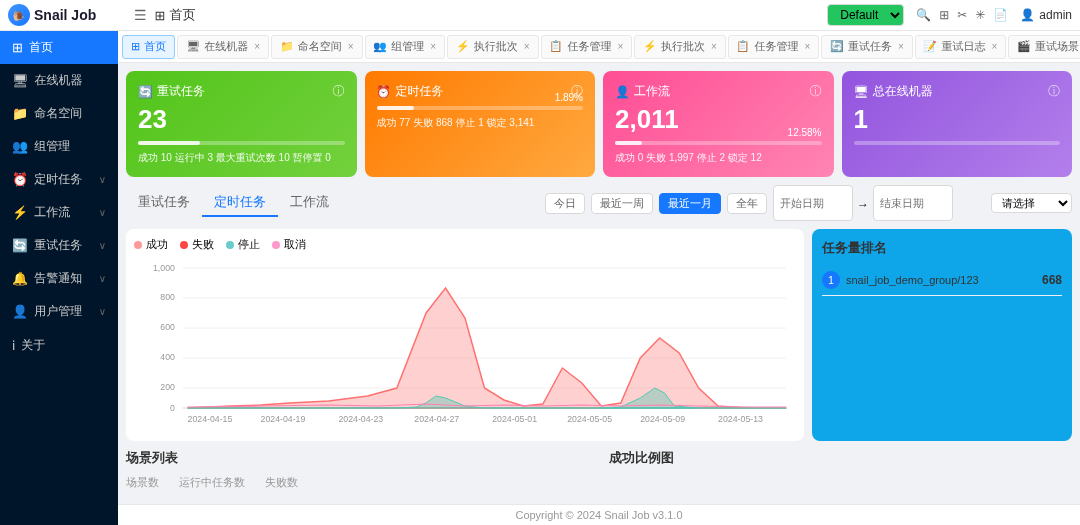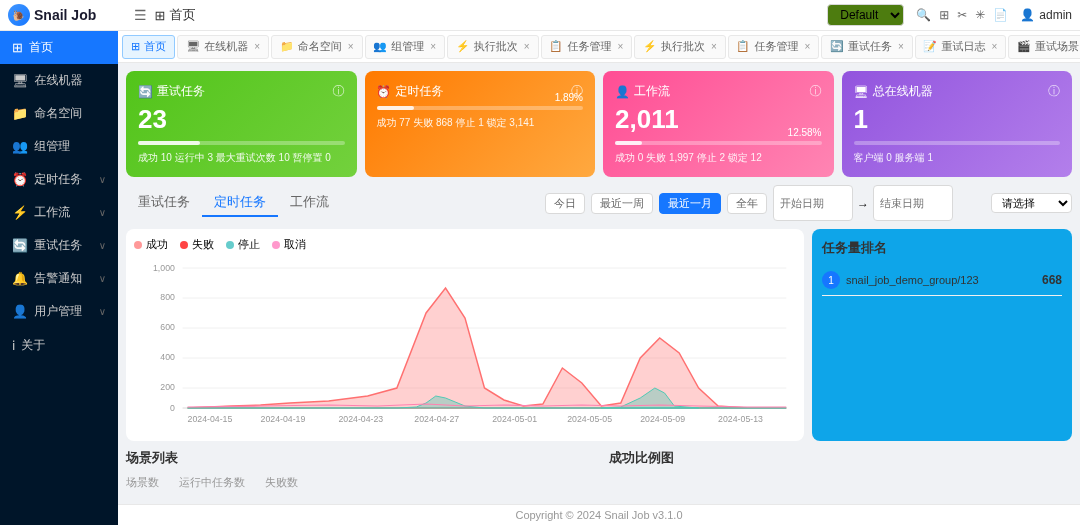--- a/index.html
+++ b/index.html
@@ -6,21 +6,21 @@
     body { font-family: 'Microsoft YaHei', Arial, sans-serif; font-size: 12px; background: #f0f2f5; display: flex; flex-direction: column; height: 525px; overflow: hidden; }
 
     
     .topbar { height: 31px; background: #fff; display: flex; align-items: center; border-bottom: 1px solid #e8e8e8; padding: 0 8px; gap: 8px; flex-shrink: 0; }
     .topbar-logo { display: flex; align-items: center; gap: 4px; width: 118px; }
     .topbar-logo-icon { width: 22px; height: 22px; background: linear-gradient(135deg, #4096ff, #1677ff); border-radius: 50%; display: flex; align-items: center; justify-content: center; color: white; font-size: 10px; }
     .topbar-logo-text { font-size: 14px; font-weight: 600; color: #1a1a2e; }
     .topbar-menu-icon { color: #666; font-size: 14px; cursor: pointer; }
     .topbar-breadcrumb { display: flex; align-items: center; gap: 4px; color: #333; font-size: 13px; }
     .topbar-right { margin-left: auto; display: flex; align-items: center; gap: 12px; }
-    .topbar-select { border: 1px solid #d9d9d9; border-radius: 4px; padding: 2px 8px; font-size: 12px; background: #4d7c0f; }
+    .topbar-select { border: 1px solid #d9d9d9; border-radius: 4px; padding: 2px 8px; font-size: 12px; background: #22c55e; }
     .topbar-icons { display: flex; gap: 8px; align-items: center; color: #666; }
     .topbar-user { display: flex; align-items: center; gap: 4px; color: #333; font-size: 12px; }
 
     
     .main-layout { display: flex; flex: 1; overflow: hidden; }
 
     
     .sidebar { width: 118px; background: #001529; flex-shrink: 0; display: flex; flex-direction: column; overflow-y: auto; }
     .sidebar-item { display: flex; align-items: center; gap: 6px; padding: 8px 12px; color: #ccc; cursor: pointer; font-size: 12px; white-space: nowrap; }
     .sidebar-item.active { background: #1677ff; color: #fff; }
@@ -286,21 +286,20 @@
             <span class="stat-card-title">
               <span>🖥</span>
               <span>总在线机器</span>
             </span>
             <span style="opacity:0.7">ⓘ</span>
           </div>
           <div class="stat-card-value">1</div>
           <div class="stat-card-progress">
             <div class="stat-card-progress-bar" style="width: 0%"></div>
           </div>
-          <div class="stat-card-footer">客户端 0  服务端 1</div>
         </div>
       </div>
 
       <div class="subtabs-row">
         <div class="subtabs">
           <div class="subtab">重试任务</div>
           <div class="subtab active">定时任务</div>
           <div class="subtab">工作流</div>
         </div>
         <div class="date-filters">

